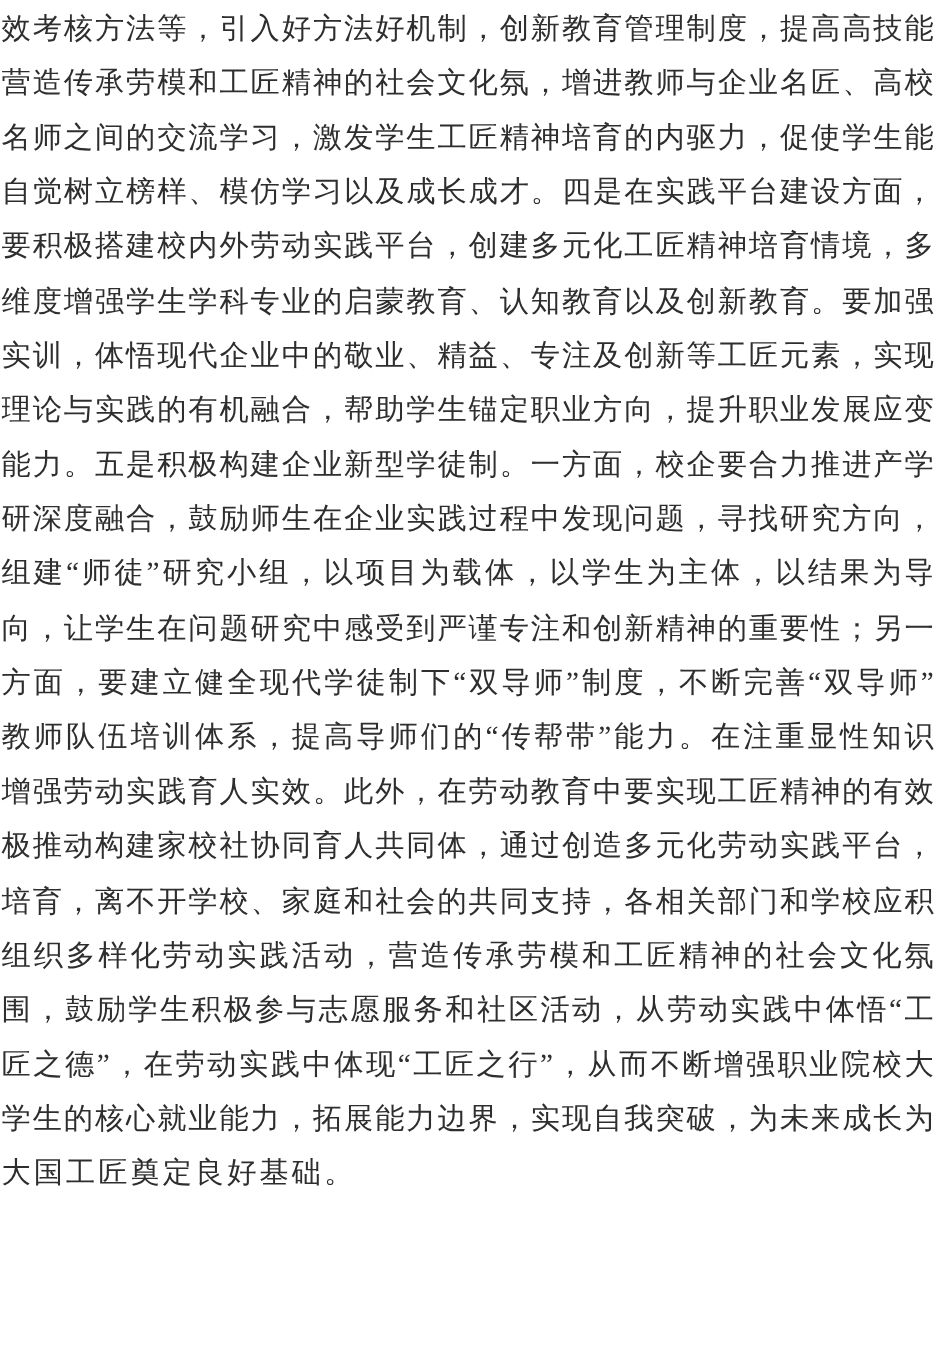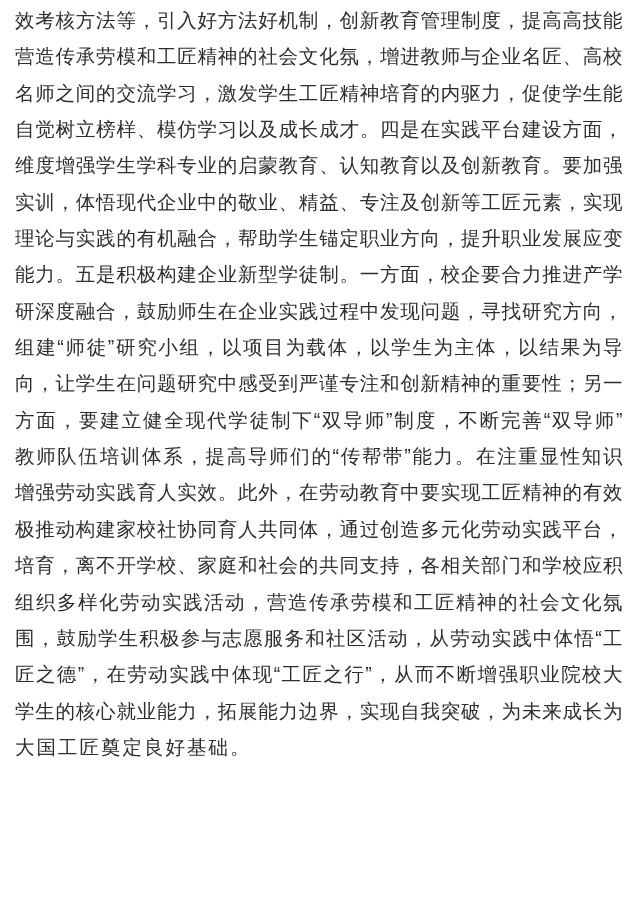--- a/index.html
+++ b/index.html
@@ -5,23 +5,23 @@
   html, body {
     margin: 0;
     padding: 0;
     background: #ffffff;
   }
   .page {
     position: relative;
     width: 628px;
     height: 911px;
     box-sizing: border-box;
-    padding: 2px 5px 0 15px;
+    padding: 2px 5px 0 1px;
     background: #ffffff;
-    font-family: Liberation Sans, sans-serif;
+    font-family: Liberation Serif, serif;
     color: #2e2e2e;
     overflow: hidden;
   }
   .line {
     height: 36.35px;
     line-height: 36.35px;
     font-size: 19.5px;
     text-align: justify;
     text-align-last: justify;
     text-justify: inter-character;
@@ -36,20 +36,21 @@
   }
 </style>
 </head>
 <body>
 
 <div class="page">
   <div class="line">效考核方法等，引入好方法好机制，创新教育管理制度，提高高技能</div>
   <div class="line">营造传承劳模和工匠精神的社会文化氛，增进教师与企业名匠、高校</div>
   <div class="line">名师之间的交流学习，激发学生工匠精神培育的内驱力，促使学生能</div>
   <div class="line">自觉树立榜样、模仿学习以及成长成才。四是在实践平台建设方面，</div>
+  <div class="line">要积极搭建校内外劳动实践平台，创建多元化工匠精神培育情境，多</div>
   <div class="line">维度增强学生学科专业的启蒙教育、认知教育以及创新教育。要加强</div>
   <div class="line">实训，体悟现代企业中的敬业、精益、专注及创新等工匠元素，实现</div>
   <div class="line">理论与实践的有机融合，帮助学生锚定职业方向，提升职业发展应变</div>
   <div class="line">能力。五是积极构建企业新型学徒制。一方面，校企要合力推进产学</div>
   <div class="line">研深度融合，鼓励师生在企业实践过程中发现问题，寻找研究方向，</div>
   <div class="line">组建“师徒”研究小组，以项目为载体，以学生为主体，以结果为导</div>
   <div class="line">向，让学生在问题研究中感受到严谨专注和创新精神的重要性；另一</div>
   <div class="line">方面，要建立健全现代学徒制下“双导师”制度，不断完善“双导师”</div>
   <div class="line">教师队伍培训体系，提高导师们的“传帮带”能力。在注重显性知识</div>
   <div class="line">增强劳动实践育人实效。此外，在劳动教育中要实现工匠精神的有效</div>

